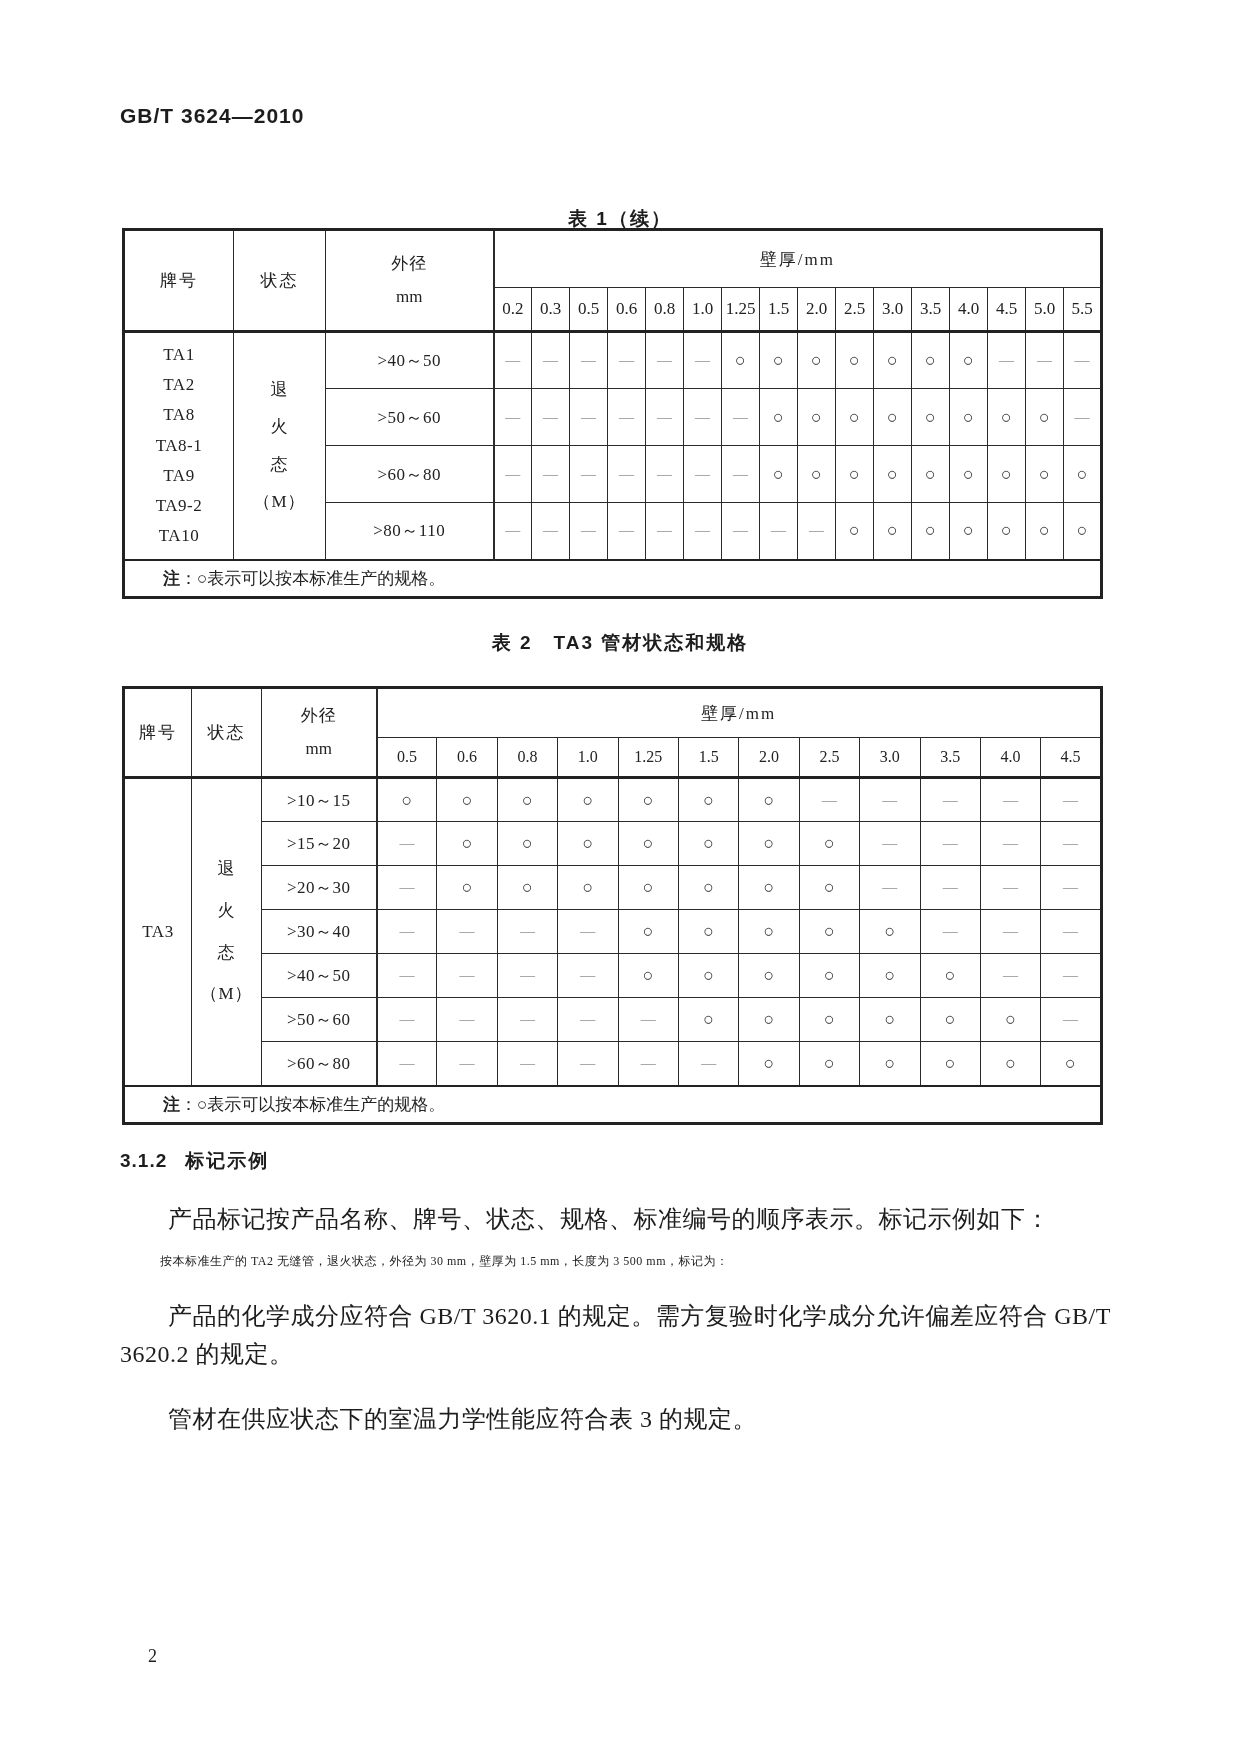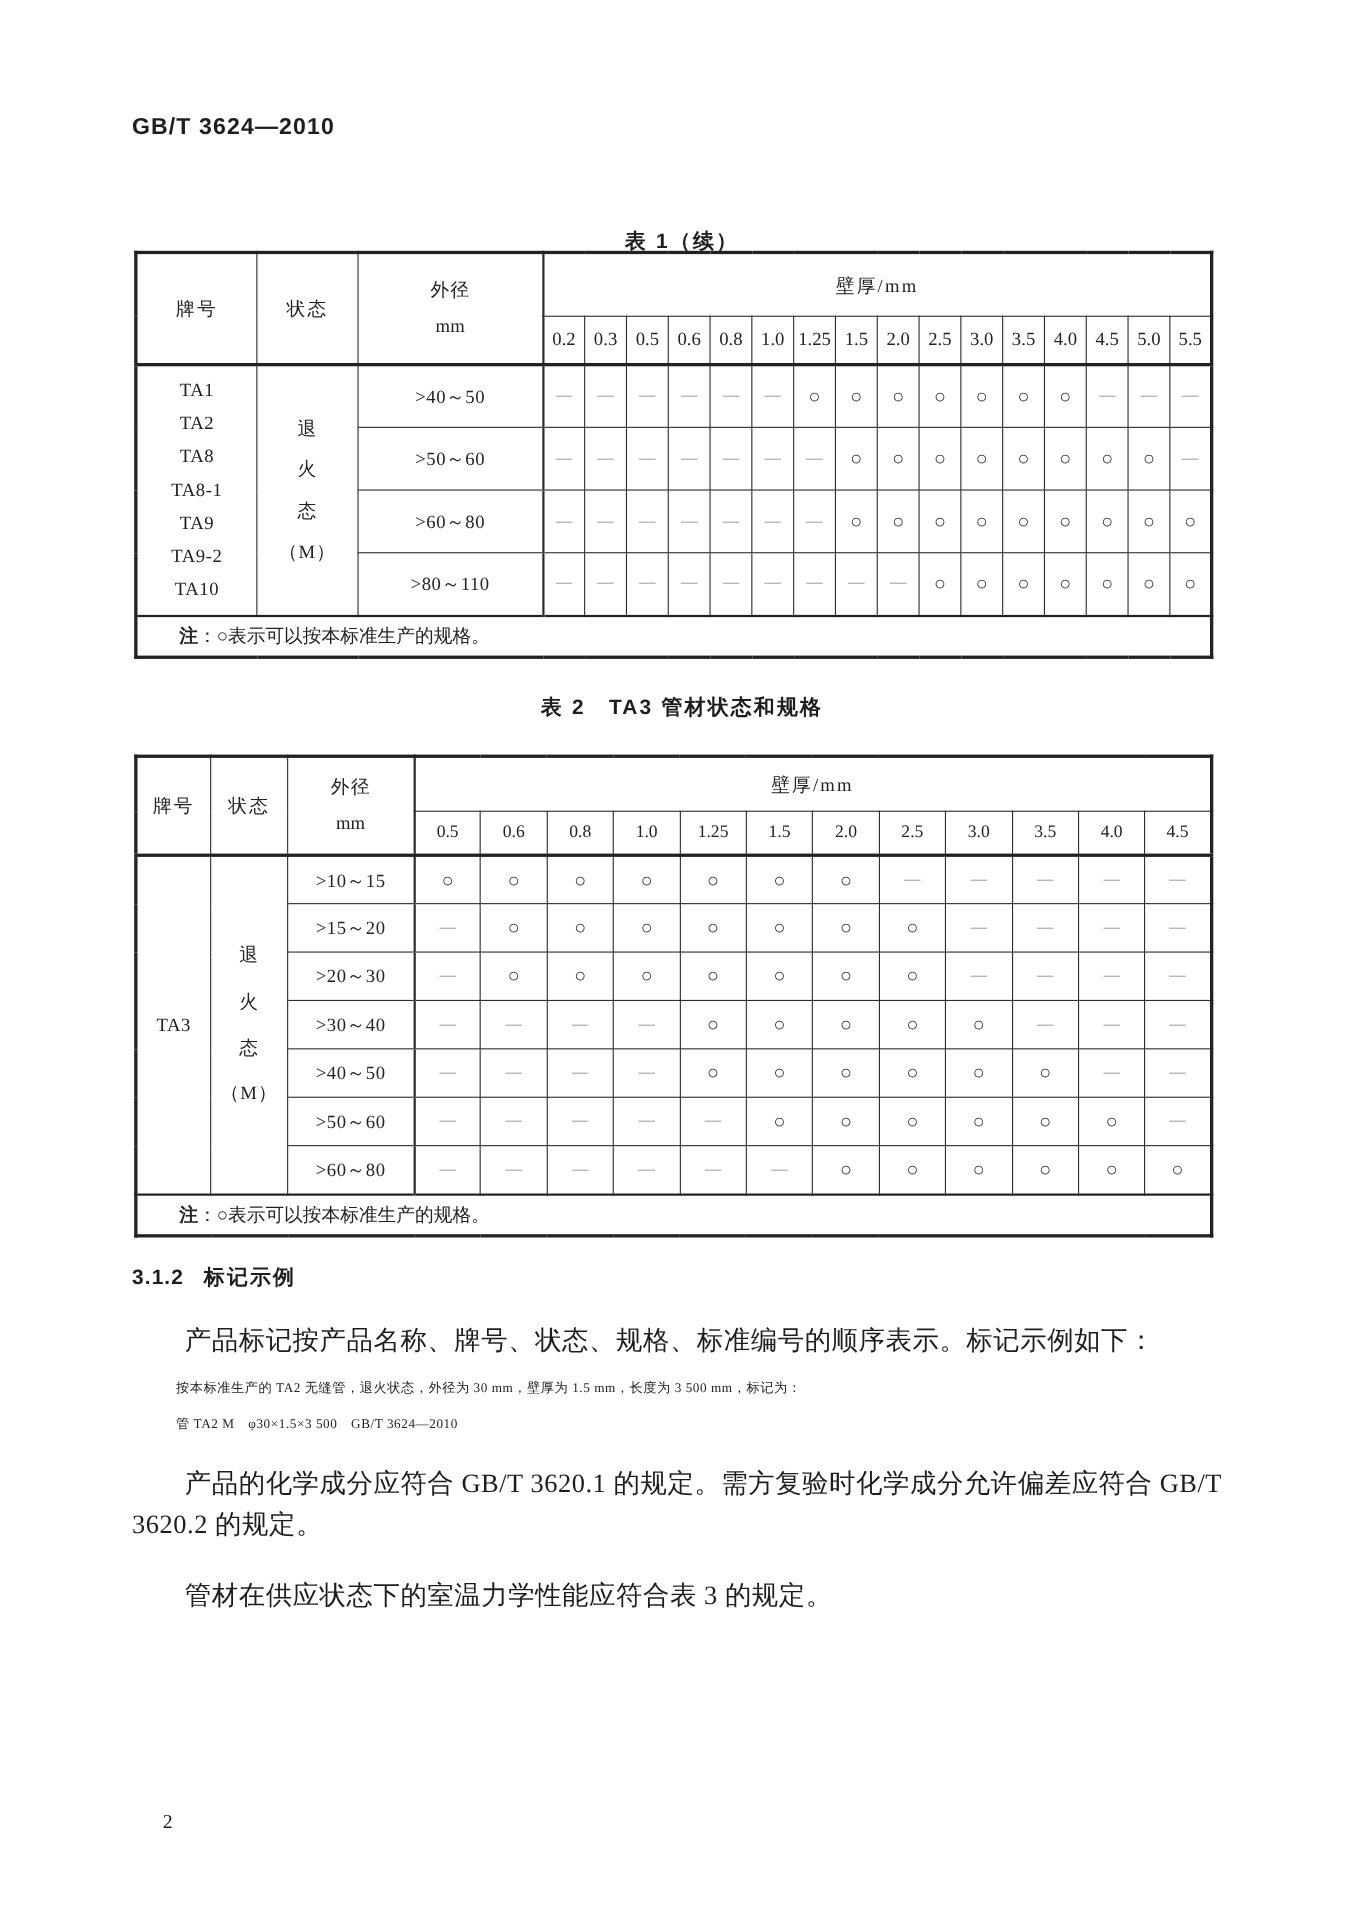--- a/index.html
+++ b/index.html
@@ -427,21 +427,20 @@
       </tr>
     </tbody>
   </table>
 
   <div class="content">
     <div class="sec-heading">
       <span>3.1.2</span><span class="sec-title">标记示例</span>
     </div>
     <p class="body-para">产品标记按产品名称、牌号、状态、规格、标准编号的顺序表示。标记示例如下：</p>
     <p class="small-para">按本标准生产的 TA2 无缝管，退火状态，外径为 30 mm，壁厚为 1.5 mm，长度为 3 500 mm，标记为：</p>
-    <p class="small-para">管 TA2 M　φ30×1.5×3 500　GB/T 3624—2010</p>
 
     <p class="body-para">产品的化学成分应符合 GB/T 3620.1 的规定。需方复验时化学成分允许偏差应符合 GB/T 3620.2 的规定。</p>
 
     <p class="body-para">管材在供应状态下的室温力学性能应符合表 3 的规定。</p>
   </div>
 
   <div class="page-number">2</div>
 
 </div>
 

